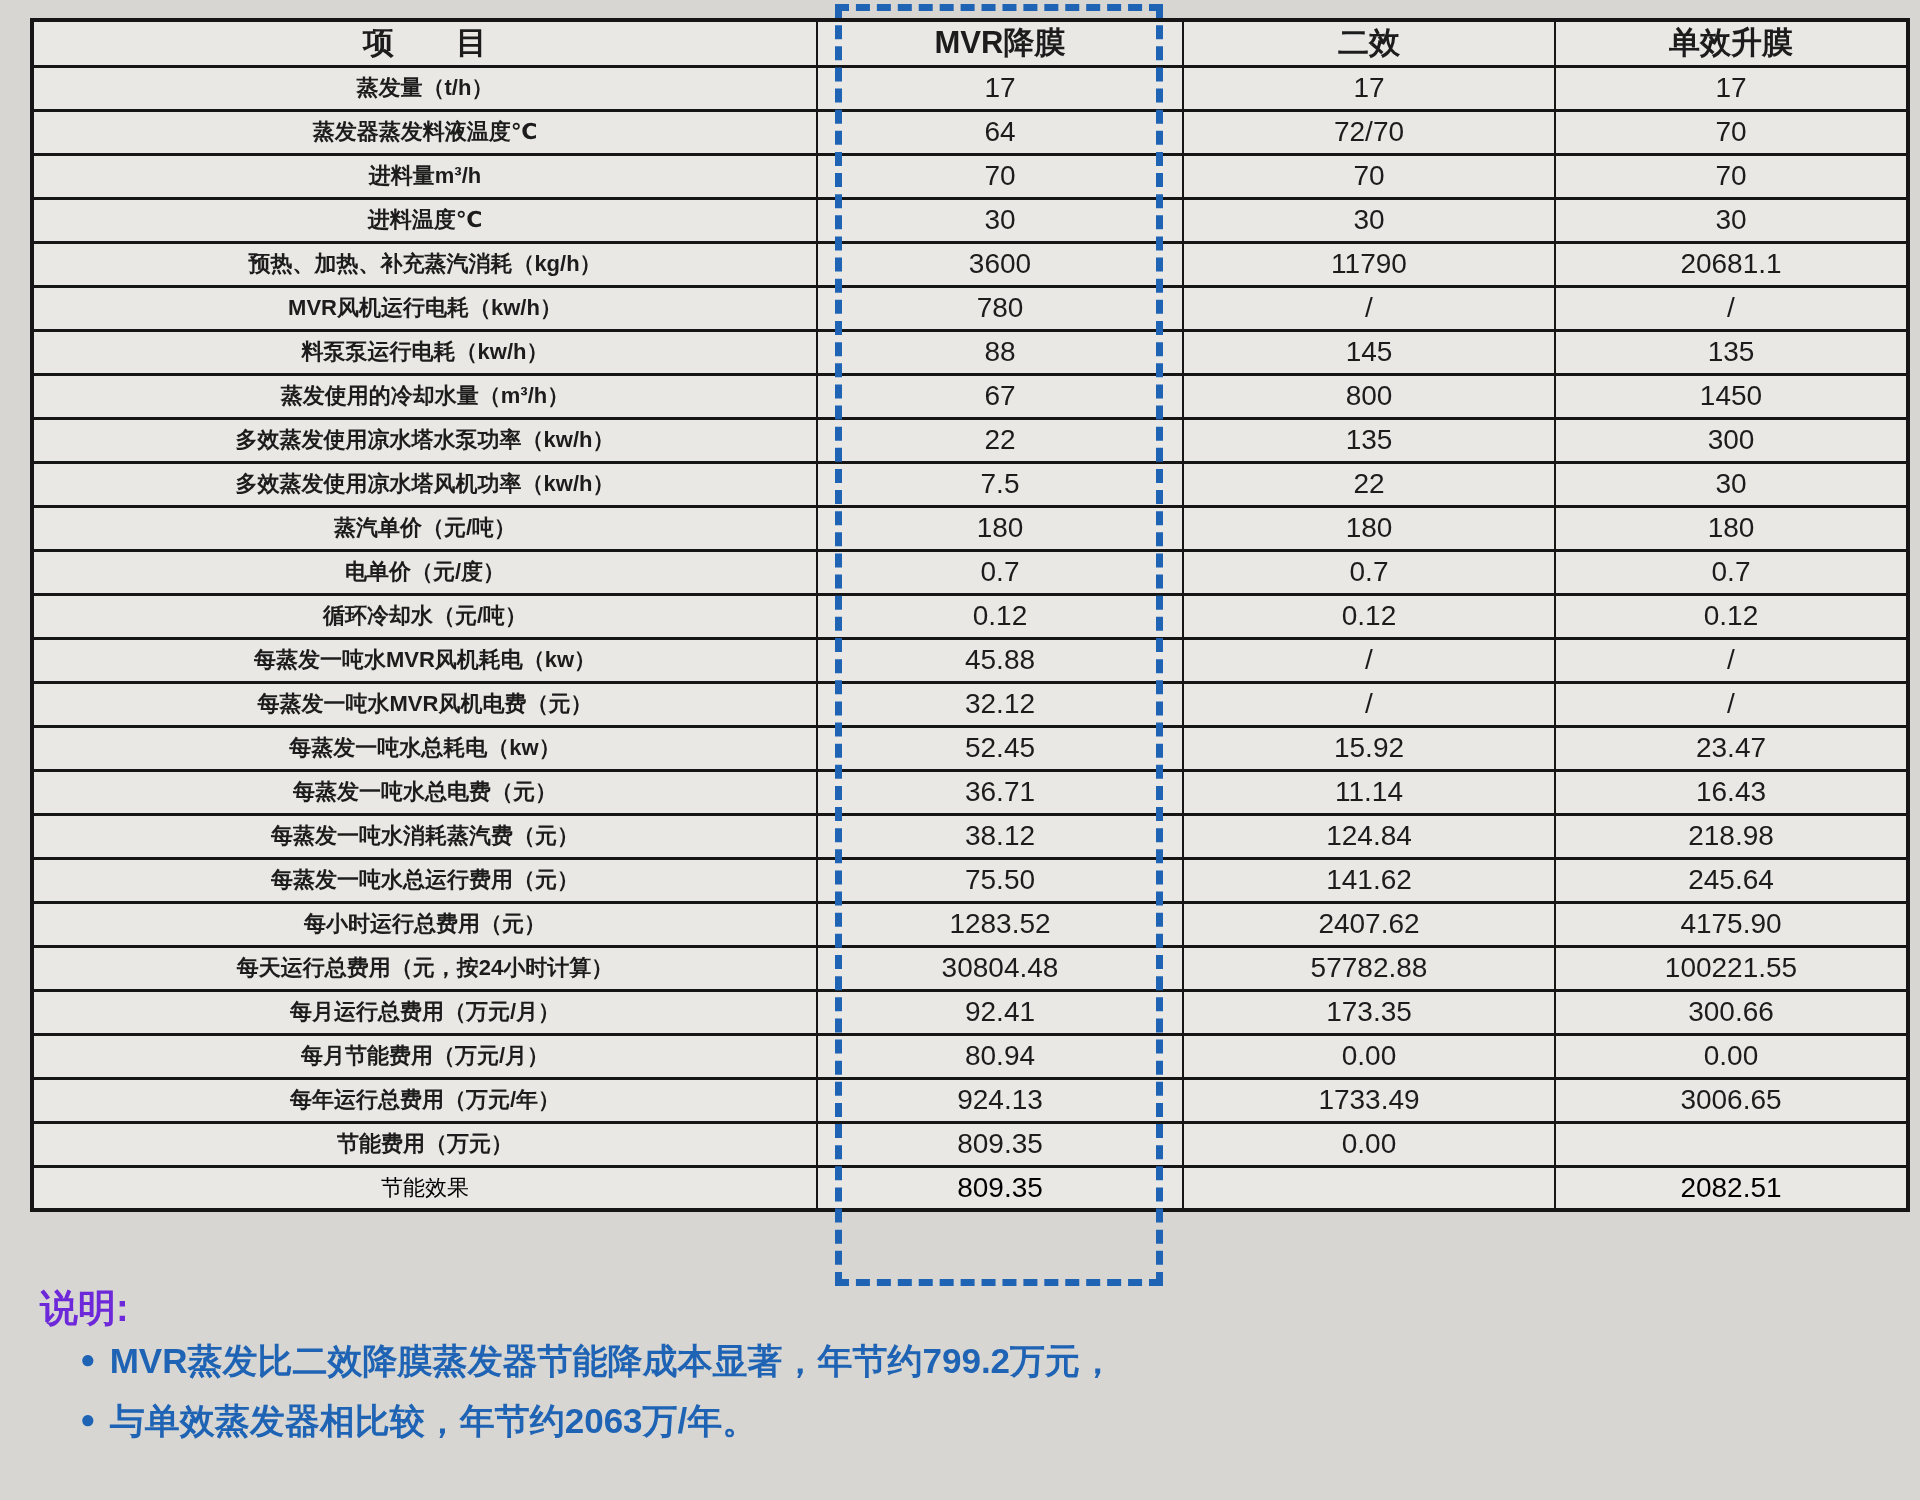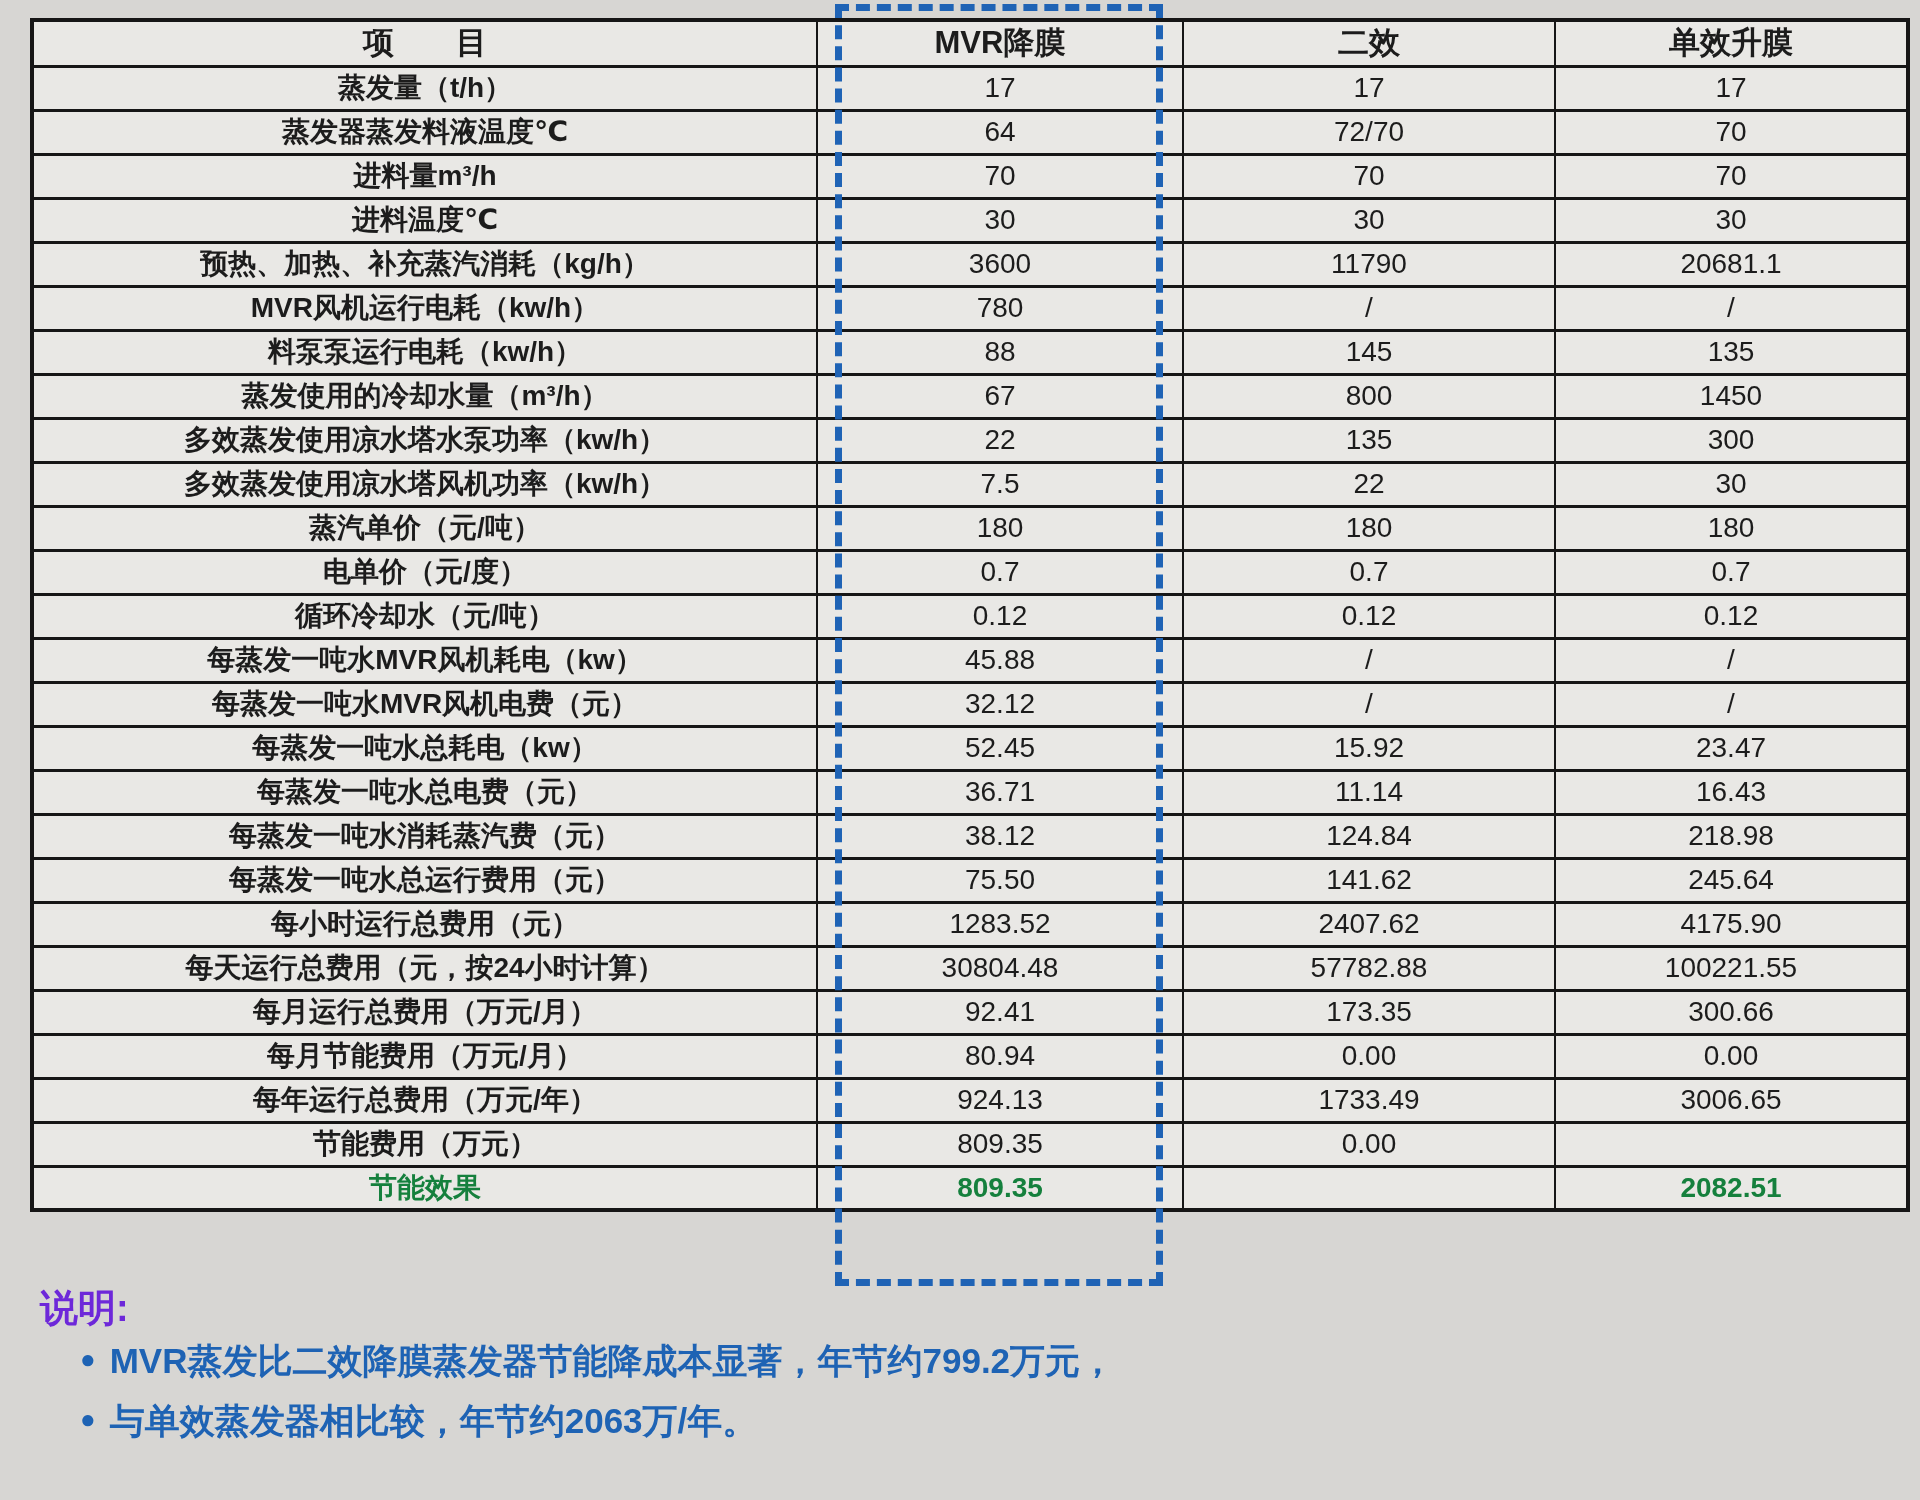--- a/index.html
+++ b/index.html
@@ -25,22 +25,22 @@
     background:#e9e8e5;
     text-align:center;
     vertical-align:middle;
     color:#1c1c1c;
     padding:0;
     white-space:nowrap;
     overflow:hidden;
   }
   th { height:46px; font-size:31px; font-weight:700; }
   td { height:44px; font-size:28px; font-weight:400; }
-  td.label { font-size:28px; font-weight:700;margin-top:7px; }
-  tr.hl td { color:#15803d; font-weight:700; }
+  td.label { font-size:22px; font-weight:700;margin-top:7px; }
+  tr.hl td { color:#000000; font-weight:400; }
   .dashed-box {
     position:absolute;
     left:835px; top:4px;
     width:328px; height:1282px;
     border:7px dashed #1f63b5;
     pointer-events:none;
   }
   .notes-title {
     position:absolute; left:40px; top:1283px;
     font-size:38px; font-weight:700; color:#6d28d9;

